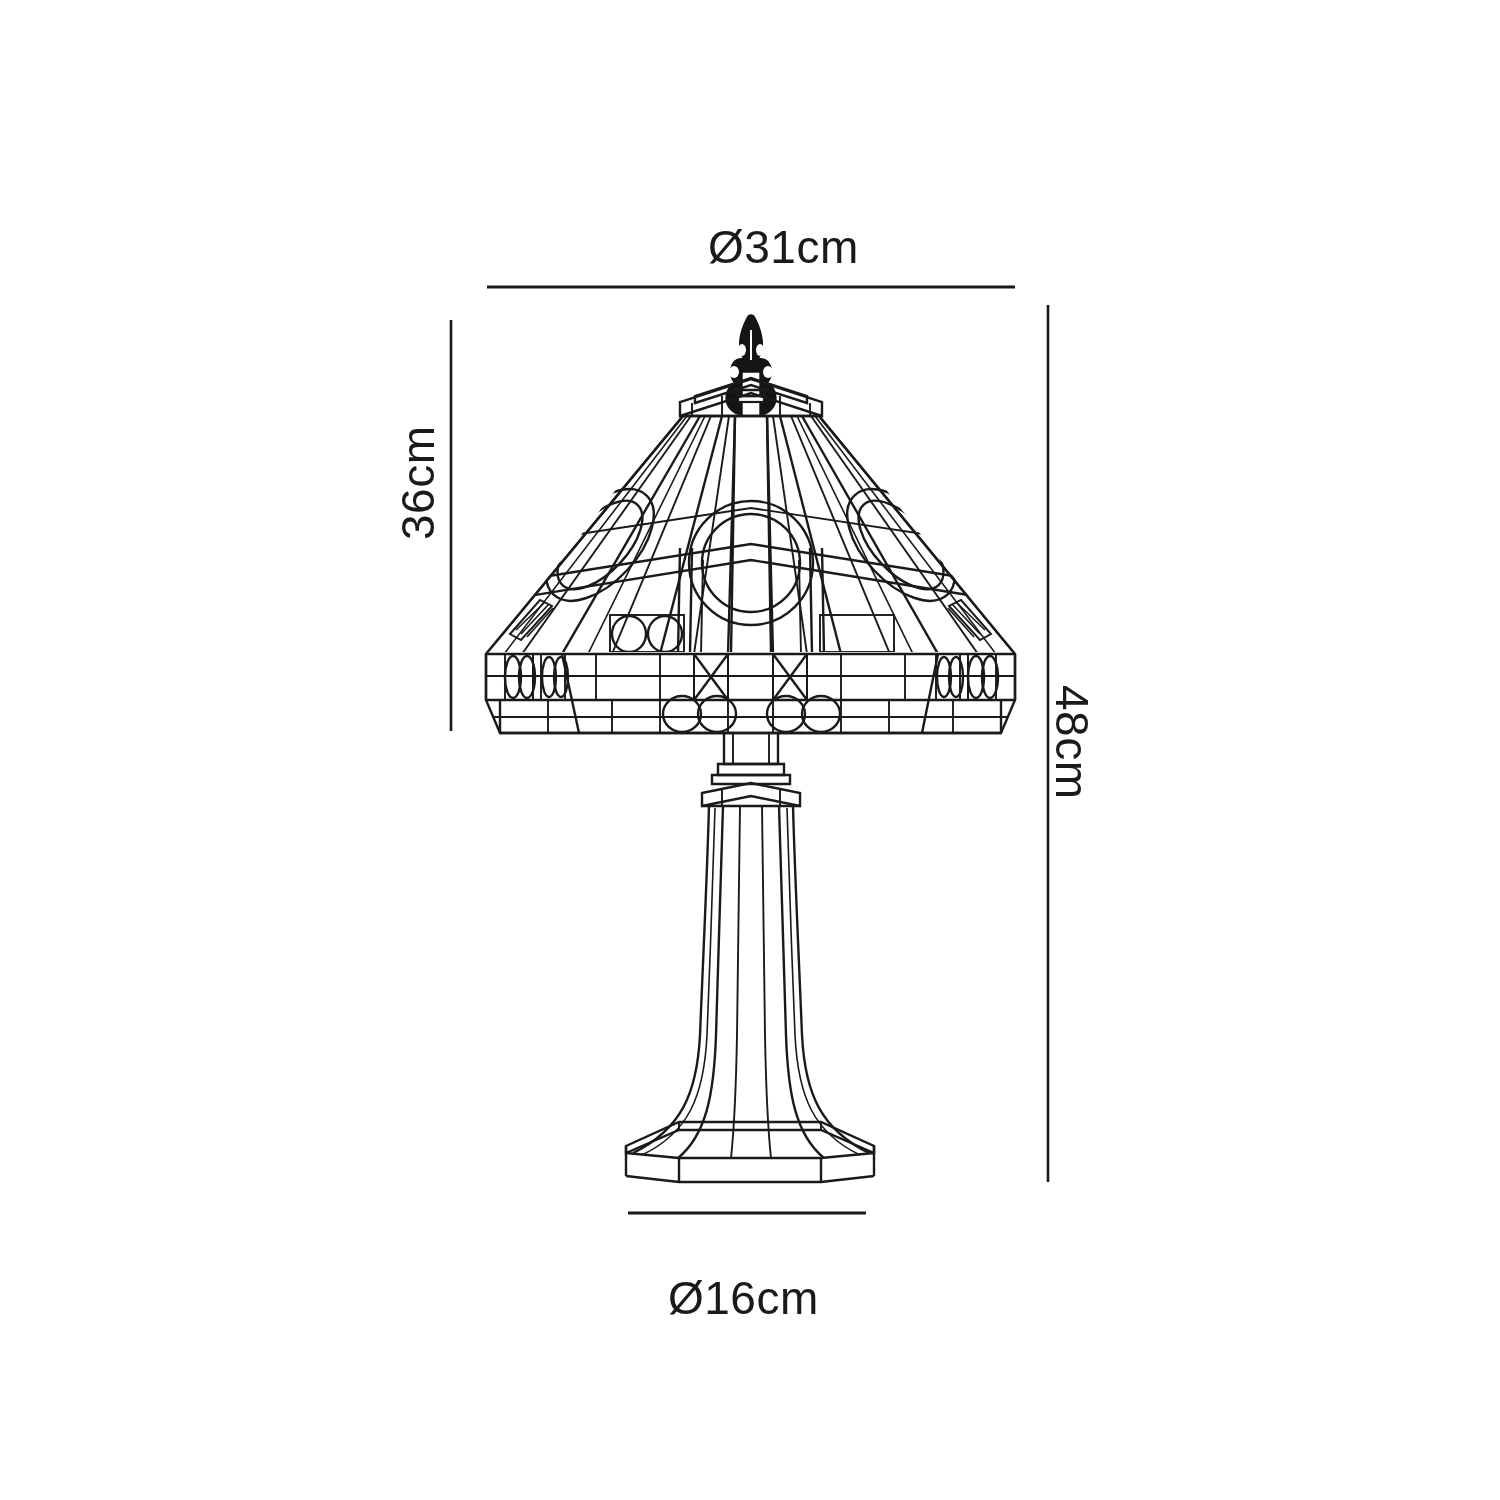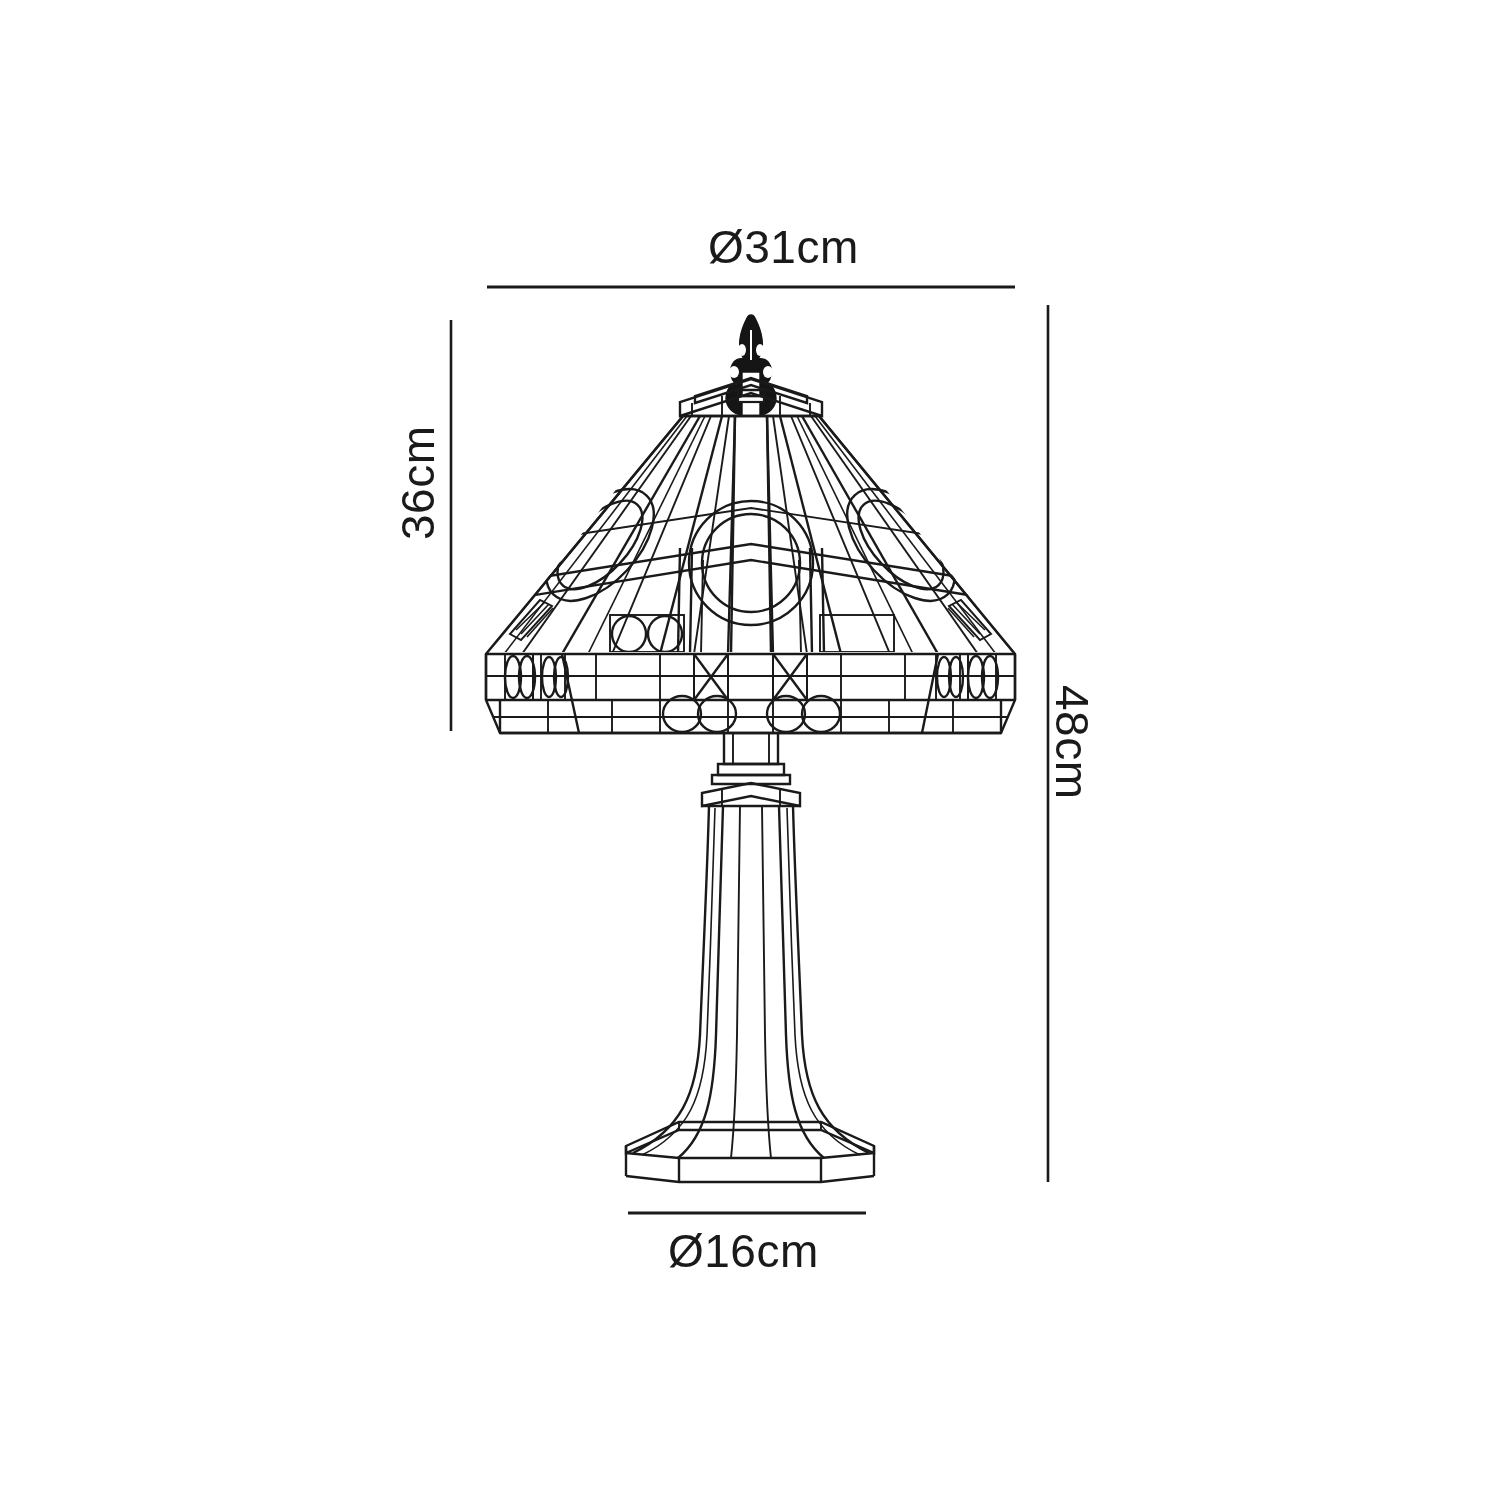--- a/index.html
+++ b/index.html
@@ -36,21 +36,21 @@
     white-space: nowrap;
     line-height: 1;
   }
   #label-top {
     left: 672px;
     top: 224px;
     margin-left: 36px;
   }
   #label-bottom {
     left: 668px;
-    top: 1228px;
+    top: 1275px;
   }
   #label-left {
     left: 395px;
     top: 540px;
     transform: rotate(-90deg);
     transform-origin: left top;
   }
   #label-right {
     left: 1095px;
     top: 685px;

